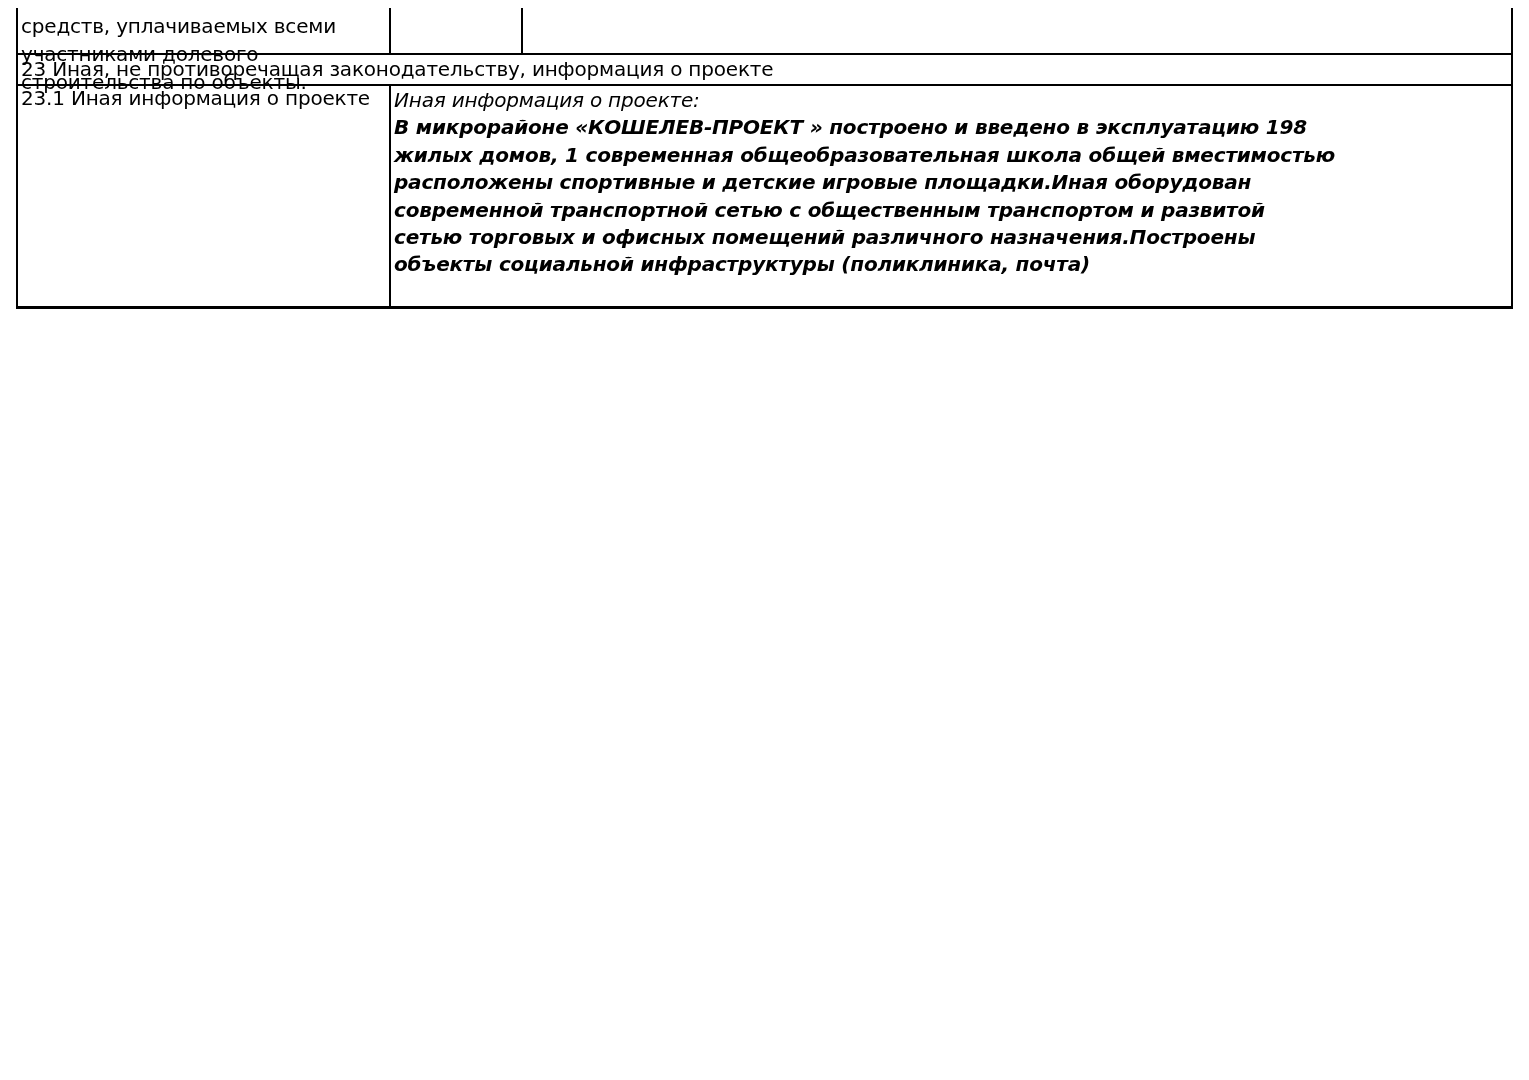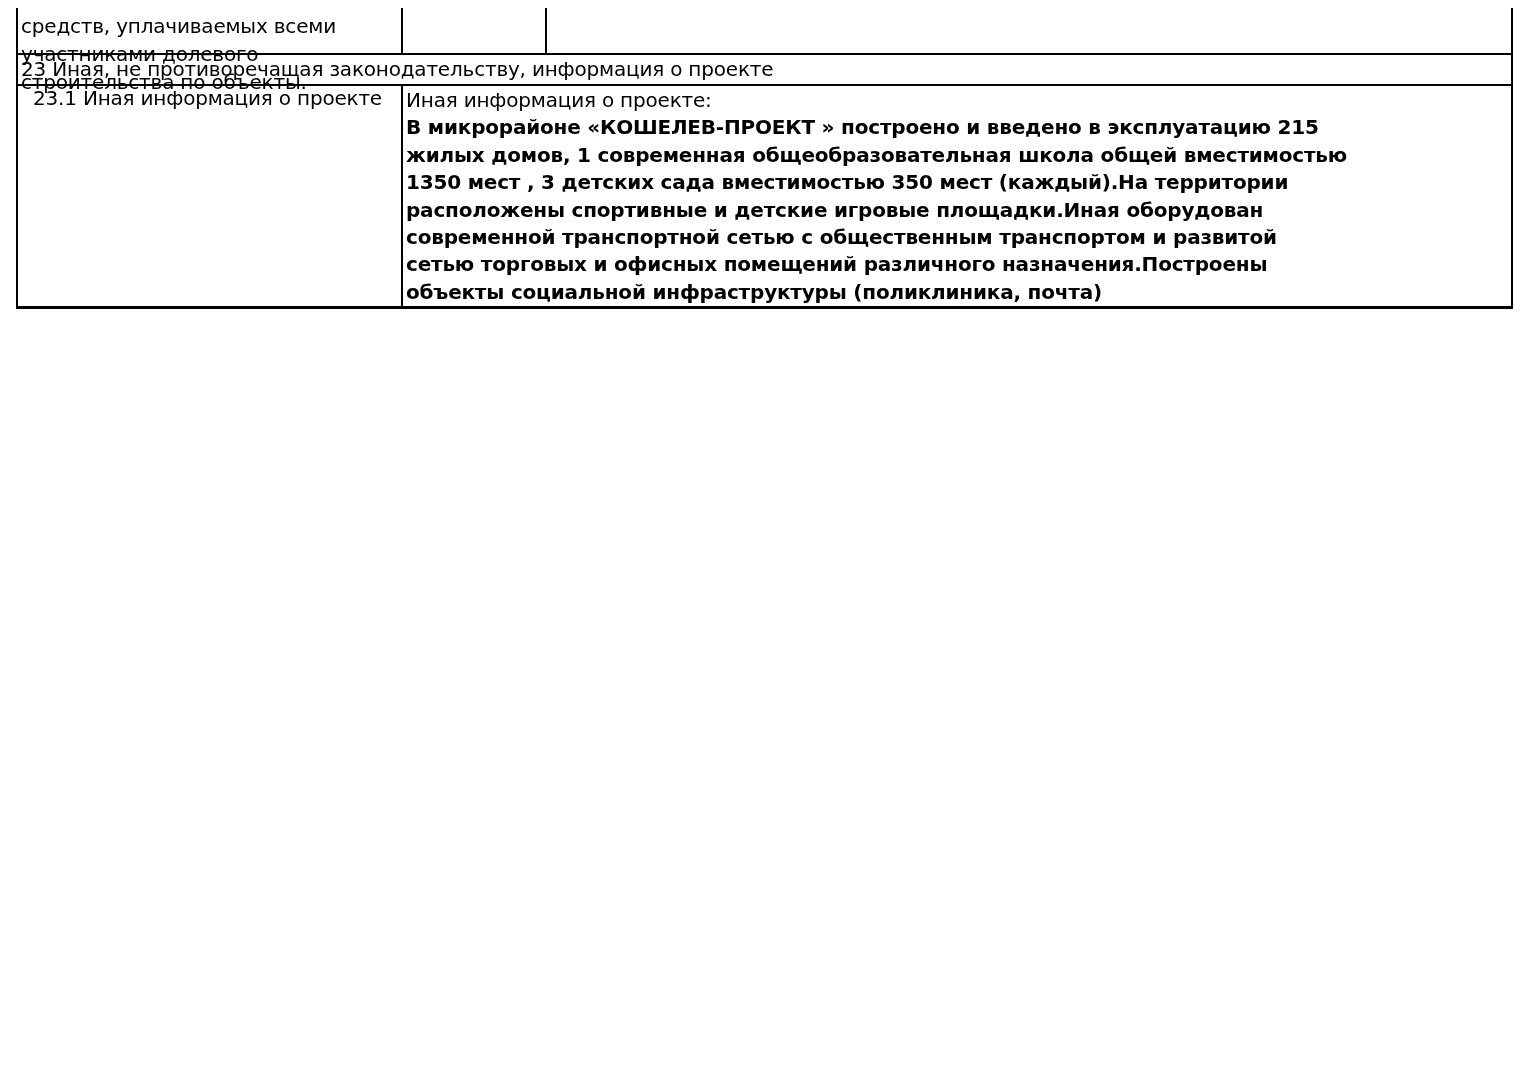--- a/index.html
+++ b/index.html
@@ -17,21 +17,21 @@
   }
   .tbl {
     position: absolute;
     left: 16px;
     top: 8px;
     width: 1493px;
     border-left: 2px solid #000000;
     border-right: 2px solid #000000;
   }
   .row { display: flex; width: 100%; }
-  .cell { flex-shrink: 0; position: relative; padding-left: 12px; }
+  .cell { flex-shrink: 0; position: relative; }
   .c1 { width: 371px; border-right: 2px solid #000000; }
   .c2 { width: 130px; border-right: 2px solid #000000; }
   .c3 { width: 988px; }
 
   
   .row-top { height: 45px; }
   .carry {
     position: absolute;
     top: 4px;
     left: 3px;
@@ -58,20 +58,21 @@
     border-top: 2px solid #000000;
     border-bottom: 3px solid #000000;
     height: 220px;
   }
   .vc { display: flex; align-items: flex-start; }
   .vc > span { padding-left: 3px; display: block; }
   .info {
     padding-top: 1px;
     padding-left: 3px;
     overflow: hidden;
+    font-style: italic;
   }
   .info-title, .info-line {
     line-height: 27.4px;
     white-space: nowrap;
   }
   .info-line { font-weight: bold; }
 </style>
 </head>
 <body>
 
@@ -93,23 +94,22 @@
     <div class="row row-sect">
       <div class="sect-label">23 Иная, не противоречащая законодательству, информация о проекте</div>
     </div>
 
     <div class="row row-main">
       <div class="cell c1 vc">
         <span>23.1 Иная информация о проекте</span>
       </div>
       <div class="cell c3 info">
         <div class="info-title">Иная информация о проекте:</div>
-        <div class="info-line">В микрорайоне «КОШЕЛЕВ-ПРОЕКТ » построено и введено в эксплуатацию 215</div>
+        <div class="info-line">В микрорайоне «КОШЕЛЕВ-ПРОЕКТ » построено и введено в эксплуатацию 198</div>
         <div class="info-line">жилых домов, 1 современная общеобразовательная школа общей вместимостью</div>
-        <div class="info-line">1350 мест , 3 детских сада вместимостью 350 мест (каждый).На территории</div>
         <div class="info-line">расположены спортивные и детские игровые площадки.Иная оборудован</div>
         <div class="info-line">современной транспортной сетью с общественным транспортом и развитой</div>
         <div class="info-line">сетью торговых и офисных помещений различного назначения.Построены</div>
         <div class="info-line">объекты социальной инфраструктуры (поликлиника, почта)</div>
       </div>
     </div>
 
   </div>
 </div>
 

